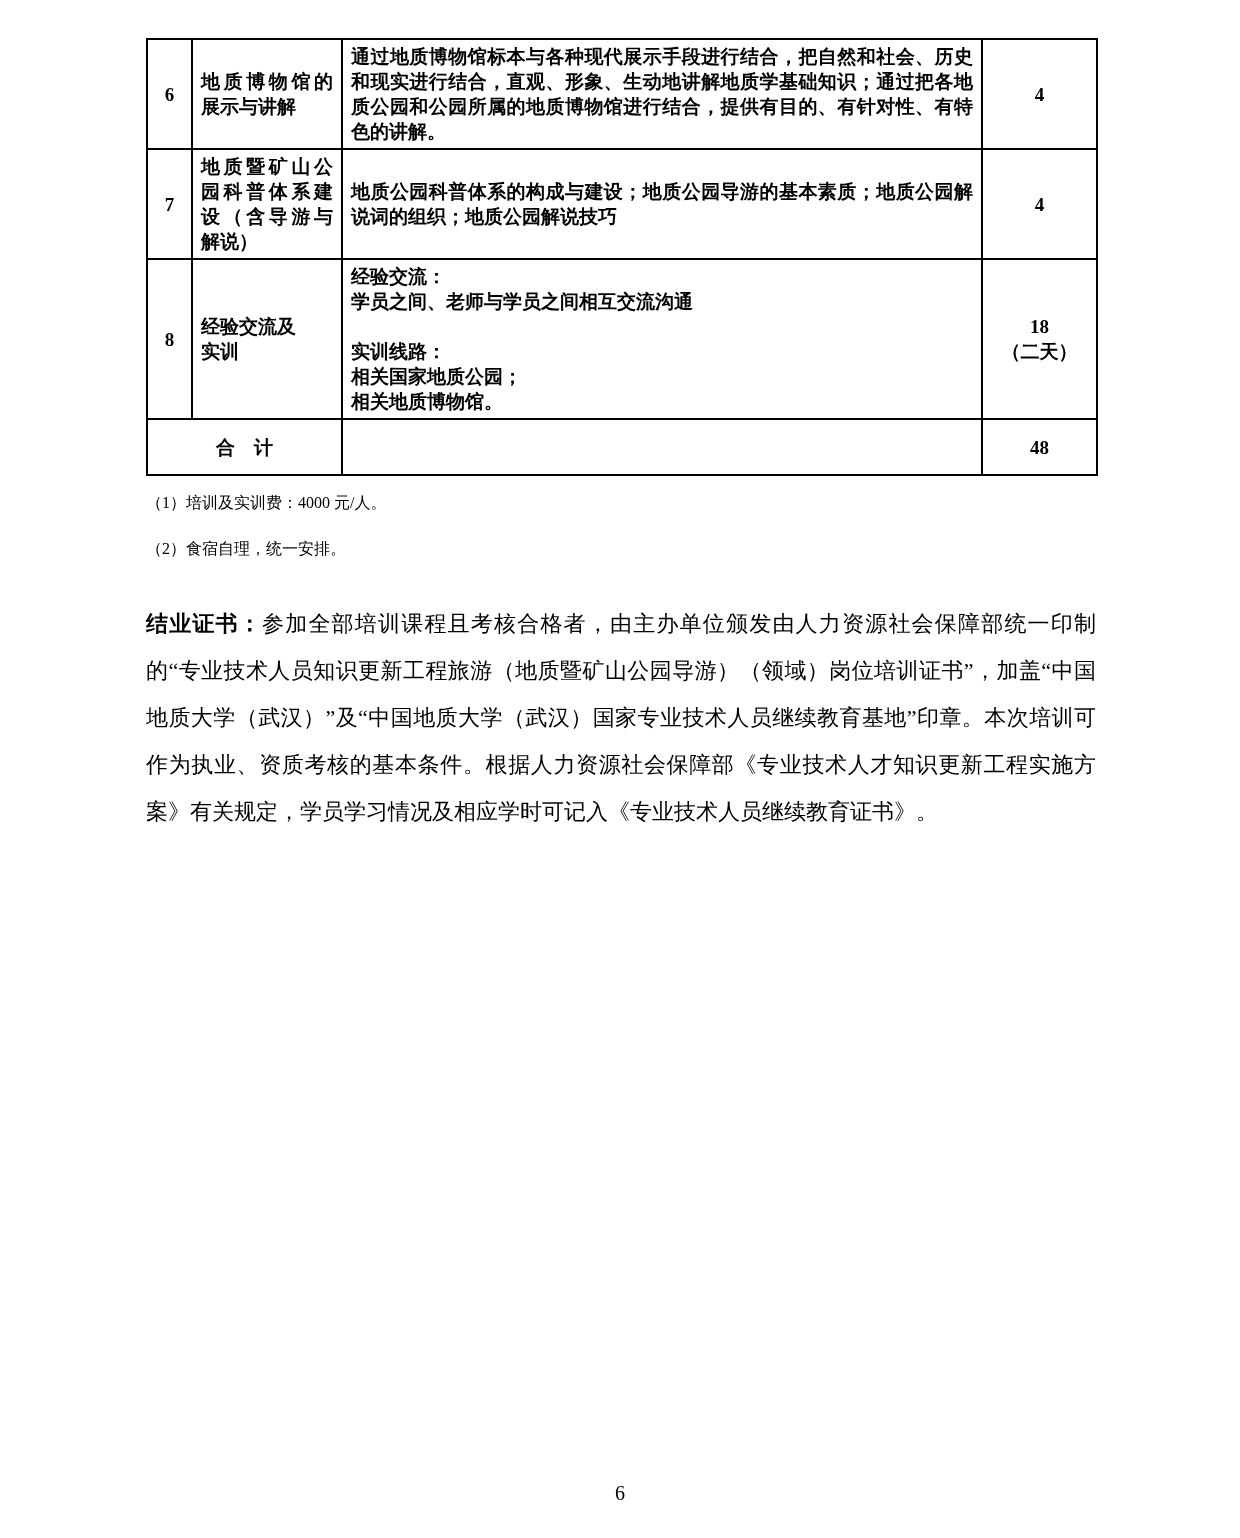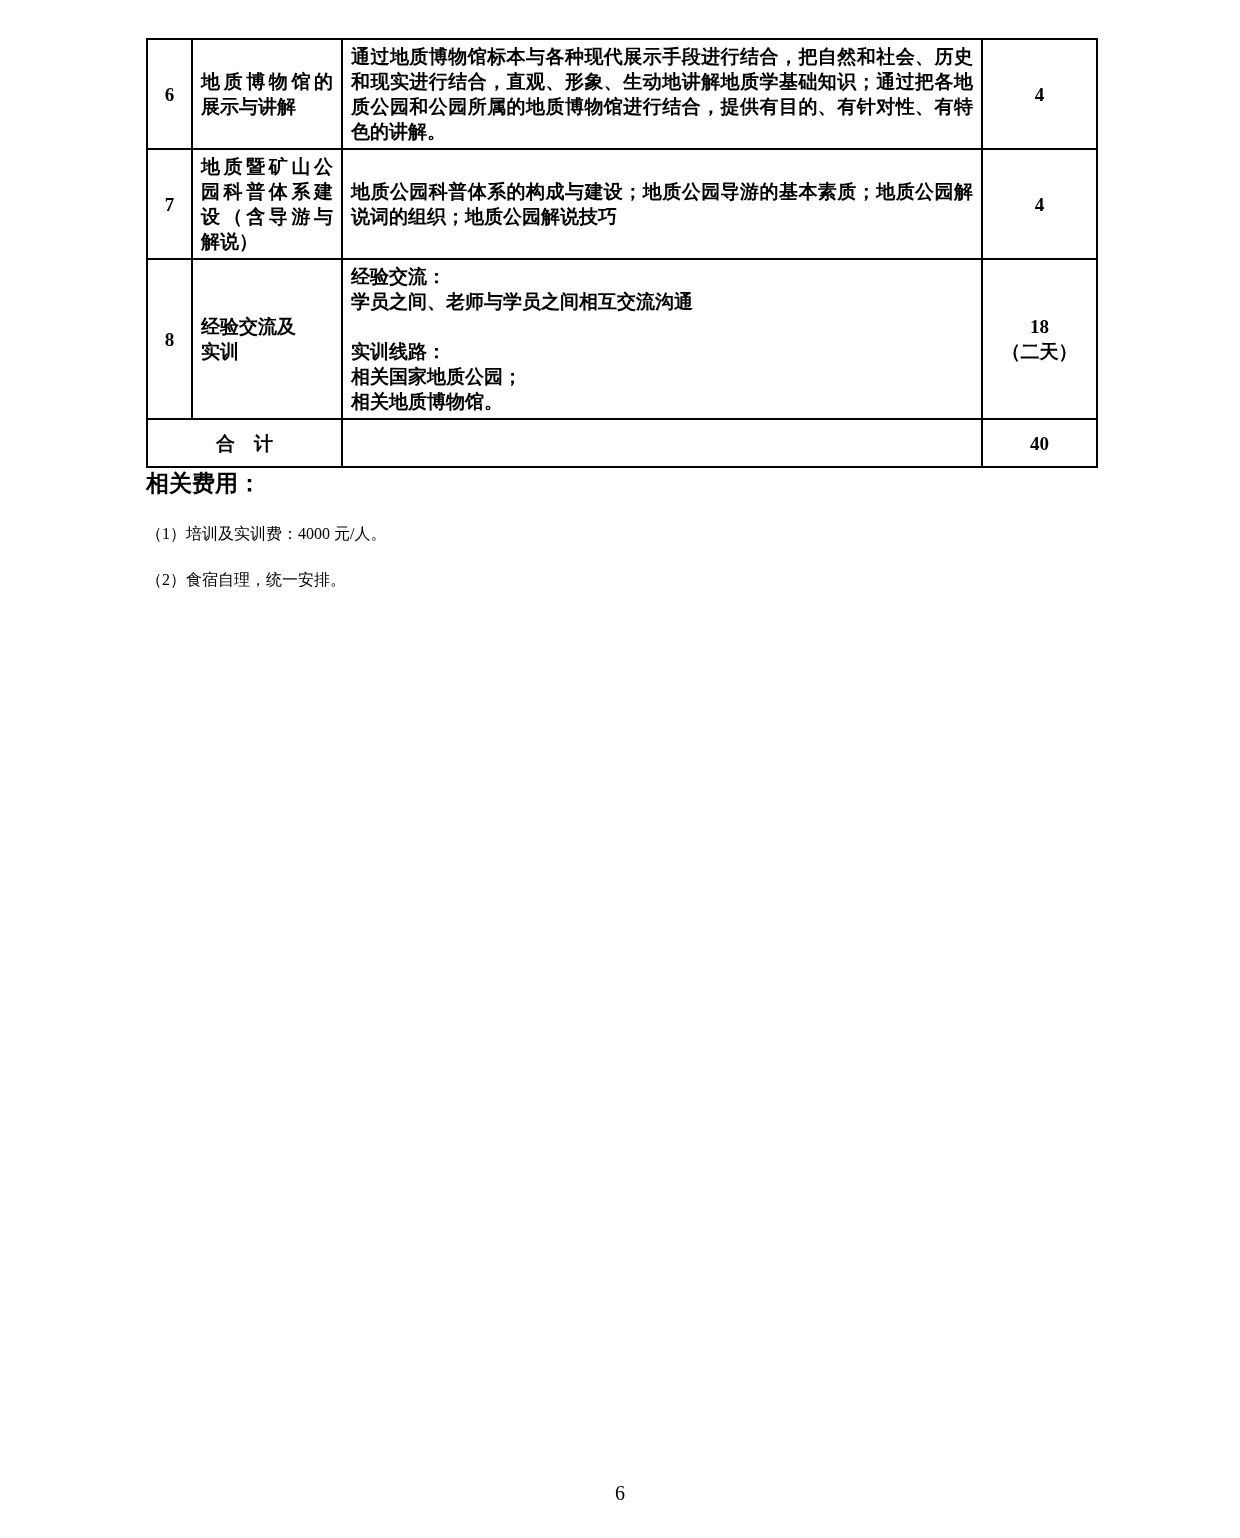--- a/index.html
+++ b/index.html
@@ -57,21 +57,21 @@
     text-justify: inter-ideograph;
     white-space: pre-line;
   }
   td.hours {
     text-align: center;
     white-space: pre-line;
   }
   tr.row-6 { height: 104px; }
   tr.row-7 { height: 100px; }
   tr.row-8 { height: 138px; }
-  tr.row-total { height: 48px; }
+  tr.row-total { height: 56px; }
   td.total-label {
     text-align: center;
     font-size: 20px;
   }
   
   .lower {
     position: absolute;
     left: 146px;
     top: 468px;
     width: 950px;
@@ -141,27 +141,27 @@
 
 实训线路：
 相关国家地质公园；
 相关地质博物馆。</td>
           <td class="hours">18
 （二天）</td>
         </tr>
         <tr class="row-total">
           <td class="total-label" colspan="2">合　计</td>
           <td class="desc"></td>
-          <td class="hours">40</td>
+          <td class="hours">48</td>
         </tr>
       </tbody>
     </table>
   </div>
 
   <div class="lower">
-    <p class="fees-title">相关费用：</p>
     <p class="fee-item">（1）培训及实训费：4000 元/人。</p>
     <p class="fee-item">（2）食宿自理，统一安排。</p>
+    <p class="certificate"><span class="lead">结业证书：</span><span>参加全部培训课程且考核合格者，由主办单位颁发由人力资源社会保障部统一印制的“专业技术人员知识更新工程旅游（地质暨矿山公园导游）（领域）岗位培训证书”，加盖“中国地质大学（武汉）”及“中国地质大学（武汉）国家专业技术人员继续教育基地”印章。本次培训可作为执业、资质考核的基本条件。根据人力资源社会保障部《专业技术人才知识更新工程实施方案》有关规定，学员学习情况及相应学时可记入《专业技术人员继续教育证书》。</span></p>
   </div>
 
   <div class="page-number">6</div>
 
 </div>
 
 </body></html>

